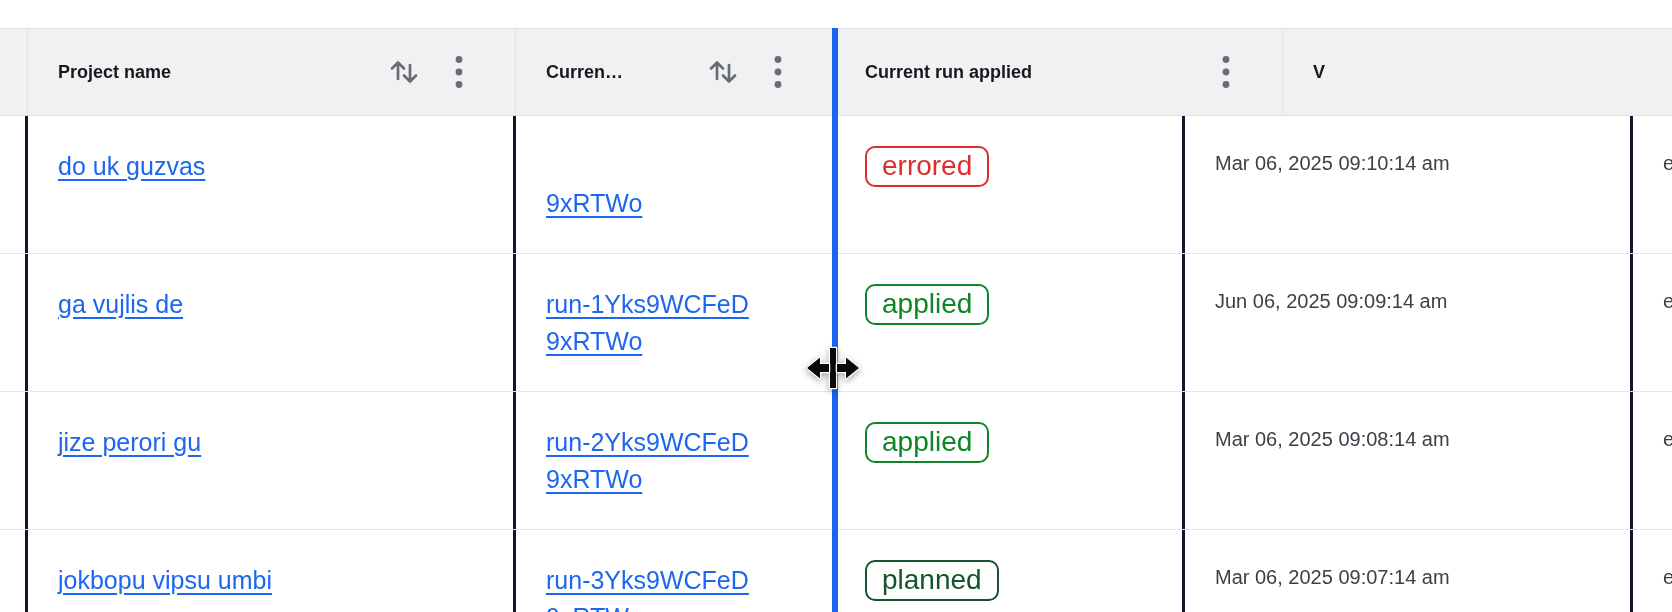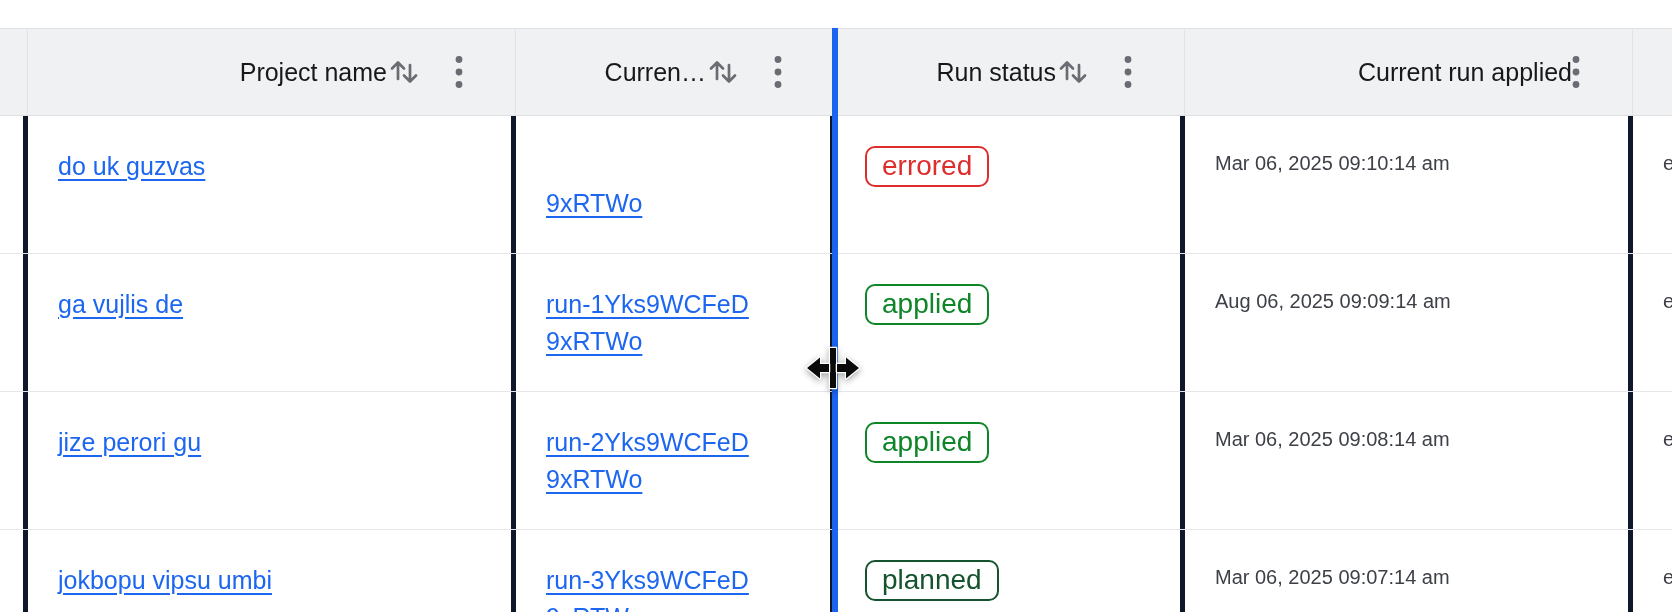--- a/index.html
+++ b/index.html
@@ -29,35 +29,35 @@
   }
   .hcell {
     display:flex; align-items:center;
     padding:0 52px 0 30px;
     border-right:1px solid #e2e3e6;
     overflow:hidden;
   }
   .hcell:last-child { border-right:none; }
   .hcell-label {
     flex:1 1 auto;
-    font-size:25px; font-weight:400; color:#17181c;
-    white-space:nowrap; overflow:hidden;text-align:right;
+    font-size:18px; font-weight:700; color:#17181c;
+    white-space:nowrap; overflow:hidden;
   }
   .hicons { display:flex; align-items:center; gap:34px; flex:none; }
   .icon-btn { display:flex; align-items:center; justify-content:center; cursor:pointer; background:none; border:none; padding:0; }
 
   
   .data-row {
     display:flex; height:138px;
     border-bottom:1px solid #e5e6e9;
     background:#fff;
   }
   .cell {
     padding:32px 20px 0 30px;
-    border-right:5px solid #0f172a;
+    border-right:3px solid #0f172a;
     overflow:hidden;
   }
   .cell:last-child { border-right:none; }
   .cell.badge-cell { padding-top:30px; }
 
   a.tlink {
     color:#1c66f0; text-decoration:underline;
     font-size:25px; line-height:37px;
     text-underline-offset:4px;
   }
@@ -134,35 +134,20 @@
             </svg>
           </button>
         <button class="icon-btn">
             <svg width="8" height="34" viewBox="0 0 8 34">
               <use href="#kebab-glyph"></use>
             </svg>
           </button>
       </span>
     </div>
 
-    <div class="hcell w-c3">
-      <span class="hcell-label">Run status</span>
-      <span class="hicons">
-        <button class="icon-btn">
-            <svg width="34" height="34" viewBox="0 0 34 34">
-              <use href="#sort-glyph"></use>
-            </svg>
-          </button>
-        <button class="icon-btn">
-            <svg width="8" height="34" viewBox="0 0 8 34">
-              <use href="#kebab-glyph"></use>
-            </svg>
-          </button>
-      </span>
-    </div>
 
     <div class="hcell w-c4">
       <span class="hcell-label">Current run applied</span>
       <span class="hicons">
         <button class="icon-btn">
             <svg width="8" height="34" viewBox="0 0 8 34">
               <use href="#kebab-glyph"></use>
             </svg>
           </button>
       </span>
@@ -197,21 +182,21 @@
     <div class="cell w-c1">
       <a class="tlink" href="#">ga vujlis de</a>
     </div>
     <div class="cell w-c2">
       <a class="tlink runid" href="#"><span>run-1Yks9WCFeD</span><br><span>9xRTWo</span></a>
     </div>
     <div class="cell w-c3 badge-cell">
       <span class="badge badge--applied">applied</span>
     </div>
     <div class="cell w-c4">
-      <span class="datetext">Aug 06, 2025 09:09:14 am</span>
+      <span class="datetext">Jun 06, 2025 09:09:14 am</span>
     </div>
     <div class="cell w-c5">
       <span class="cliptext">e</span>
     </div>
   </div>
 
   <div class="data-row">
     <div class="cell w-strip" style="padding:0"></div>
     <div class="cell w-c1">
       <a class="tlink" href="#">jize perori gu</a>

